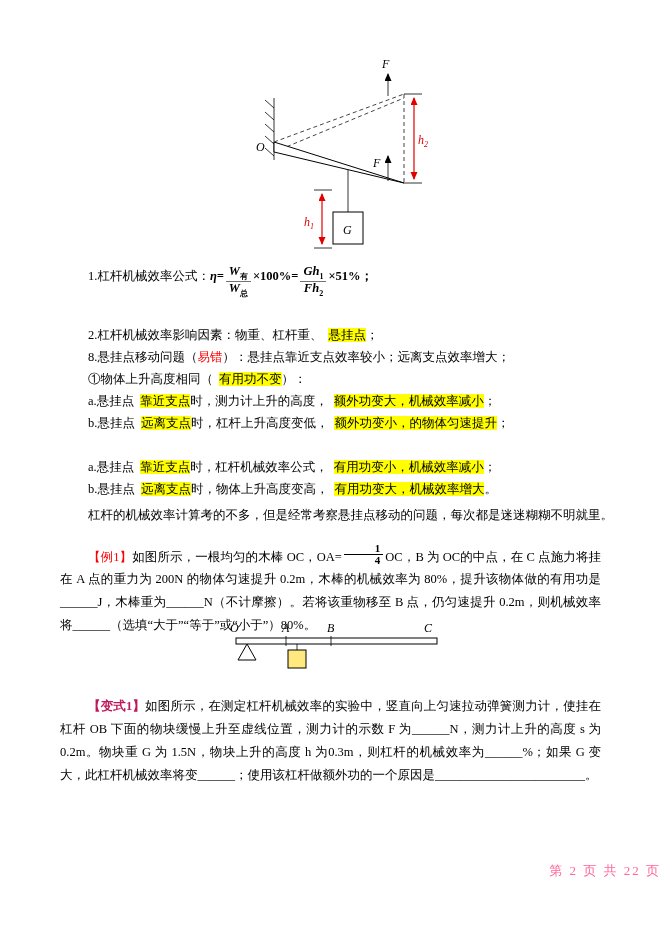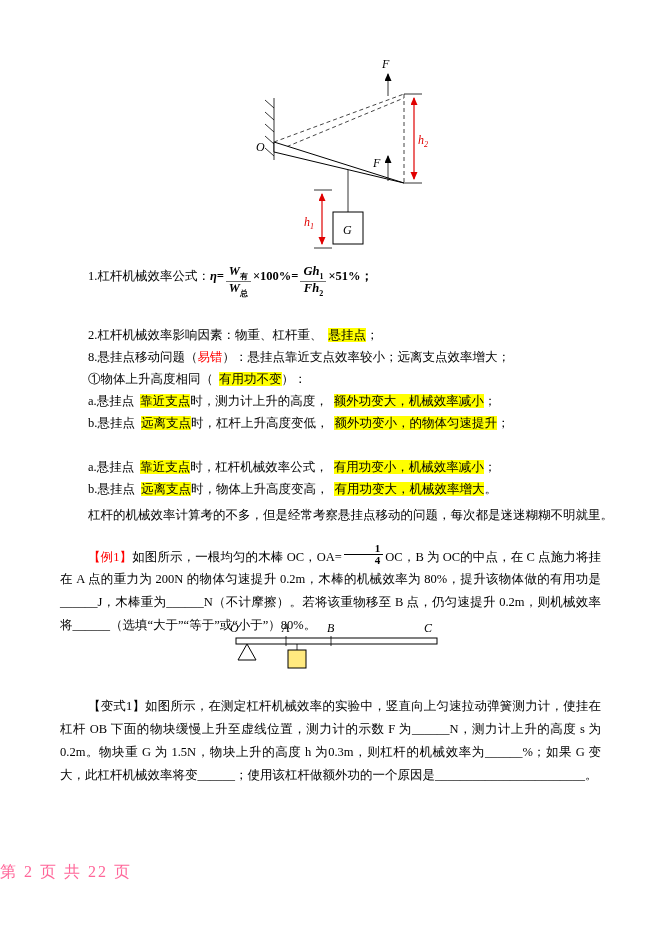--- a/index.html
+++ b/index.html
@@ -3,35 +3,35 @@
 <meta charset="utf-8">
 <style>
   html,body{margin:0;padding:0;background:#ffffff;}
   .page{position:relative;width:661px;height:935px;background:#ffffff;margin:0 auto;
         font-family:"Liberation Serif",serif;color:#000;overflow:hidden;}
   .note{position:absolute;left:88px;font-size:12.5px;line-height:22px;white-space:nowrap;}
   .para{position:absolute;left:60px;width:541px;font-size:12.5px;line-height:23px;
         text-align:justify;text-indent:28px;}
   .hl{background:#FFFF00;margin-left:6px;}
   .tag-red{color:#FF0000;font-weight:normal;}
-  .tag-blue{color:#000000;font-weight:normal;}
+  .tag-blue{color:#be185d;font-weight:bold;}
   .fline{display:flex;align-items:flex-start;}
   .fm{font-weight:bold;font-family:"Liberation Serif",serif;}
   .it{font-style:italic;}
   .frac{display:inline-block;vertical-align:middle;text-align:center;line-height:1.1;margin:0 2px;}
   .frac .num{display:block;border-bottom:1px solid #737373;padding:0 3px;}
   .frac .den{display:block;padding:0 3px;}
   .frac i{font-style:italic;}
   sub{font-size:8px;}
   .sfrac{display:inline-block;vertical-align:-35%;text-align:center;line-height:1.05;
          font-weight:bold;font-size:11px;margin:0 2px;}
   .sfrac .num{display:block;border-bottom:1px solid #000;padding:0 3px;}
   .sfrac .den{display:block;padding:0 3px;}
-  .footer{position:absolute;top:862px;left:0;width:100%;text-align:left;
-          color:#FF6699;font-size:16px;letter-spacing:2px;}
+  .footer{position:absolute;top:862px;left:0;width:100%;text-align:right;
+          color:#FF6699;font-size:13px;letter-spacing:2px;}
   svg text{font-family:"Liberation Serif",serif;font-style:italic;font-size:12px;fill:#000;}
   svg .redtxt{fill:#E00000;}
   .dash{stroke:#444;stroke-width:1;stroke-dasharray:4 3;fill:none;}
   .solid{stroke:#000;stroke-width:1;fill:#fff;}
   .thin{stroke:#000;stroke-width:0.8;}
   .redl{stroke:#E00000;stroke-width:1.2;}
 </style>
 </head>
 <body>
 

